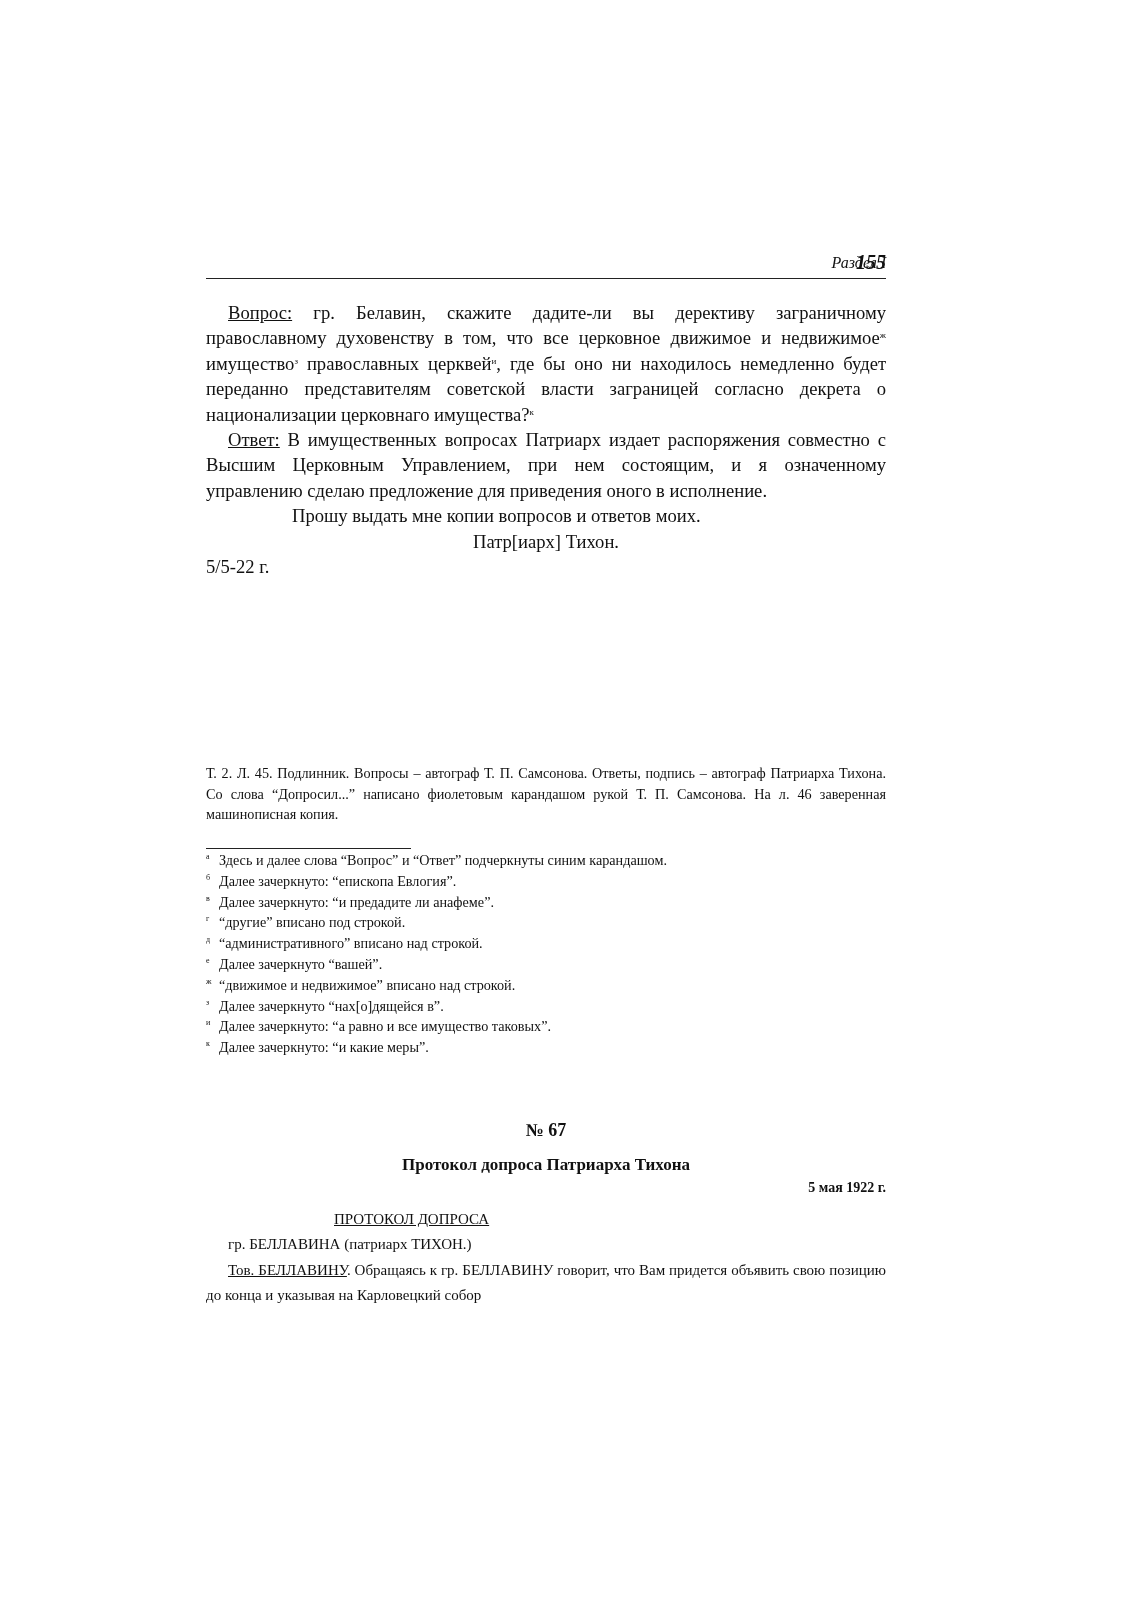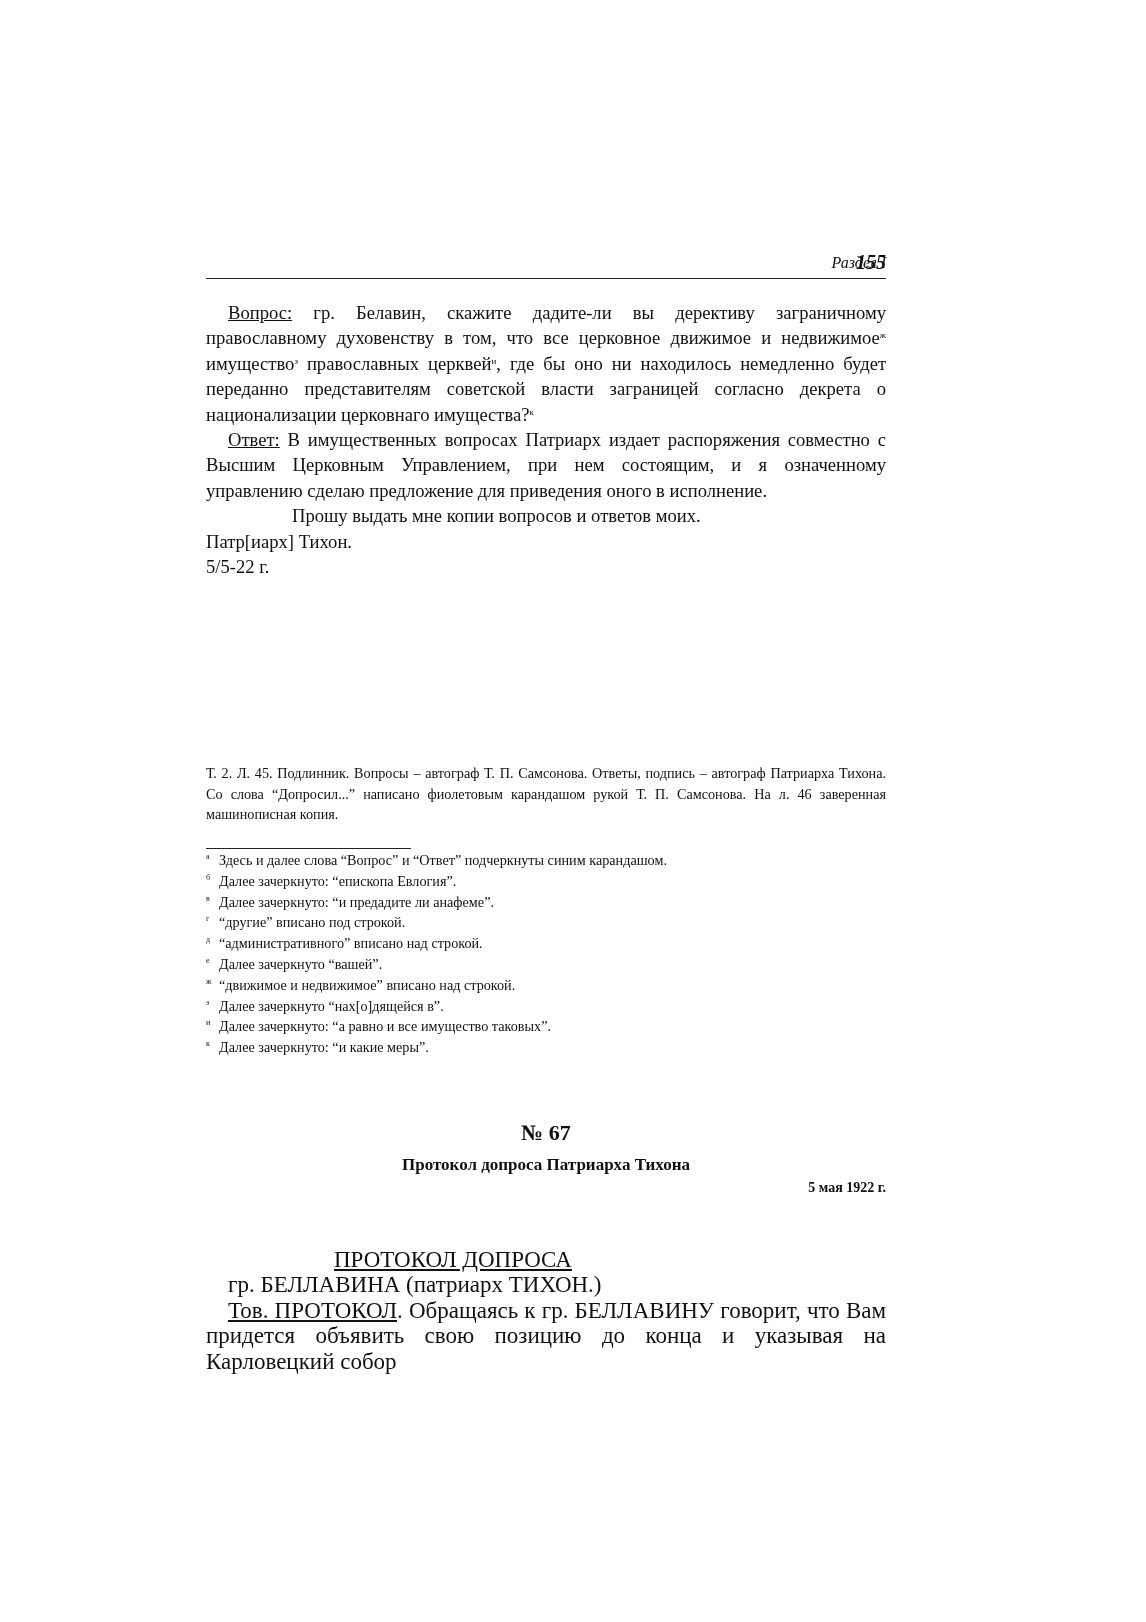--- a/index.html
+++ b/index.html
@@ -12,41 +12,41 @@
   .body p { margin: 0; text-align: justify; }
   .ind { text-indent: 22px; }
   .ul { text-decoration: underline; }
   sup { font-size: 9px; line-height: 0; vertical-align: 6px; }
   .sig { text-align: left; }
   .source { position: absolute; top: 763px; left: 0; width: 680px; font-size: 14.2px; line-height: 20.5px; text-align: justify; }
   .fn-rule { position: absolute; top: 848px; left: 0; width: 205px; border-top: 1.2px solid #222; }
   .footnotes { position: absolute; top: 850px; left: 0; width: 680px; font-size: 14.2px; line-height: 20.8px; }
   .fn { display: flex; }
   .fn-mark { width: 13px; font-size: 8px; vertical-align: top; line-height: 14px; }
-  .doc-num { position: absolute; top: 1120px; left: 0; width: 680px; text-align: center; font-weight: bold; font-size: 22px; }
+  .doc-num { position: absolute; top: 1120px; left: 0; width: 680px; text-align: center; font-weight: bold; font-size: 18px; }
   .doc-title { position: absolute; top: 1155px; left: 0; width: 680px; text-align: center; font-weight: bold; font-size: 17px; }
   .doc-date { position: absolute; top: 1180px; right: 0; font-weight: bold; font-size: 14px; }
-  .doc-body { position: absolute; top: 1207px; left: 0; width: 680px; font-size: 23px; line-height: 25.4px; margin-top: 40px; }
+  .doc-body { position: absolute; top: 1207px; left: 0; width: 680px; font-size: 15px; line-height: 25.4px; }
   .doc-body p { margin: 0; text-align: justify; }
 </style>
 </head>
 <body>
 
 <div class="page">
 
   <div class="running-head">
     <span class="rh-title">Раздел I</span>
     <span class="rh-num">155</span>
   </div>
 
   <div class="body">
     <p class="ind"><span class="ul">Вопрос:</span><span> гр. Белавин, скажите дадите-ли вы дерективу заграничному православному духовенству в том, что все церковное движимое и недвижимое</span><sup>ж</sup><span> имущество</span><sup>з</sup><span> православных церквей</span><sup>и</sup><span>, где бы оно ни находилось немедленно будет переданно представителям советской власти заграницей согласно декрета о национализации церковнаго имущества?</span><sup>к</sup></p>
     <p class="ind"><span class="ul">Ответ:</span><span> В имущественных вопросах Патриарх издает распоряжения совместно с Высшим Церковным Управлением, при нем состоящим, и я означенному управлению сделаю предложение для приведения оного в исполнение.</span></p>
     <p class="sig" style="padding-left:86px;">Прошу выдать мне копии вопросов и ответов моих.</p>
-    <p class="sig" style="text-align:left;">Патр[иарх] Тихон.</p>
+    <p class="sig" style="text-align:center;">Патр[иарх] Тихон.</p>
     <p class="sig">5/5-22 г.</p>
   </div>
 
   <div class="source">Т. 2. Л. 45. Подлинник. Вопросы – автограф Т. П. Самсонова. Ответы, подпись – автограф Патриарха Тихона. Со слова “Допросил...” написано фиолетовым карандашом рукой Т. П. Самсонова. На л. 46 заверенная машинописная копия.</div>
 
   <div class="fn-rule"></div>
 
   <div class="footnotes">
     <div class="fn">
         <span class="fn-mark">а</span>
@@ -90,16 +90,16 @@
       </div>
   </div>
 
   <div class="doc-num">№ 67</div>
   <div class="doc-title">Протокол допроса Патриарха Тихона</div>
   <div class="doc-date">5 мая 1922 г.</div>
 
   <div class="doc-body">
     <p style="padding-left:128px;"><span class="ul">ПРОТОКОЛ ДОПРОСА</span></p>
     <p class="ind">гр. БЕЛЛАВИНА (патриарх ТИХОН.)</p>
-    <p class="ind"><span class="ul">Тов. ПРОТОКОЛ</span><span>. Обращаясь к гр. БЕЛЛАВИНУ говорит, что Вам придется объявить свою позицию до конца и указывая на Карловецкий собор</span></p>
+    <p class="ind"><span class="ul">Тов. БЕЛЛАВИНУ</span><span>. Обращаясь к гр. БЕЛЛАВИНУ говорит, что Вам придется объявить свою позицию до конца и указывая на Карловецкий собор</span></p>
   </div>
 
 </div>
 
 </body></html>

